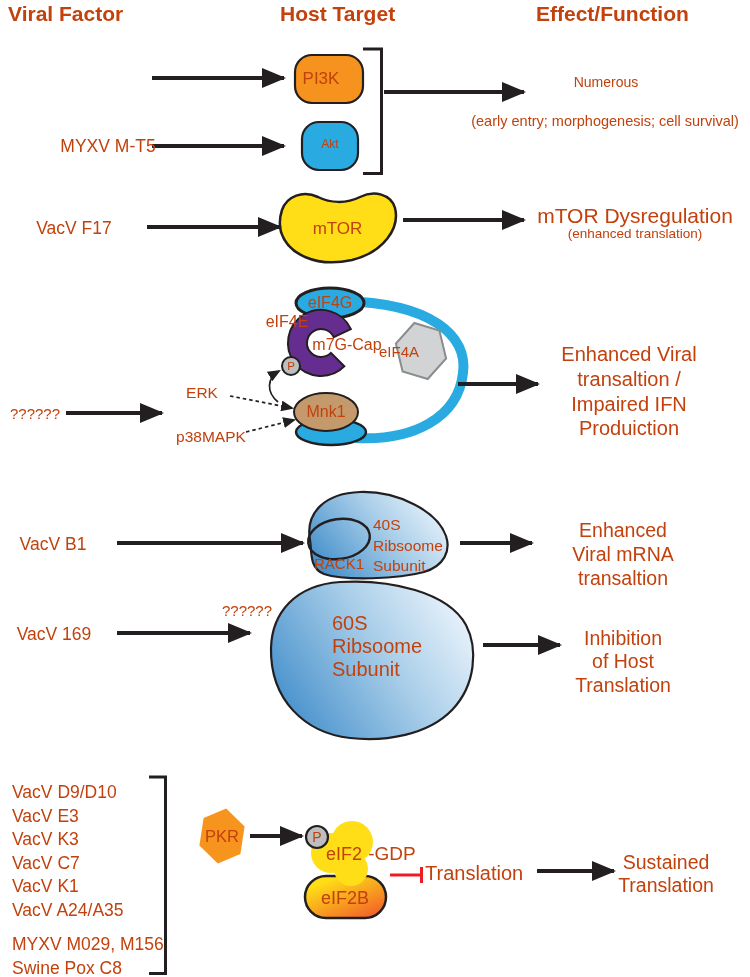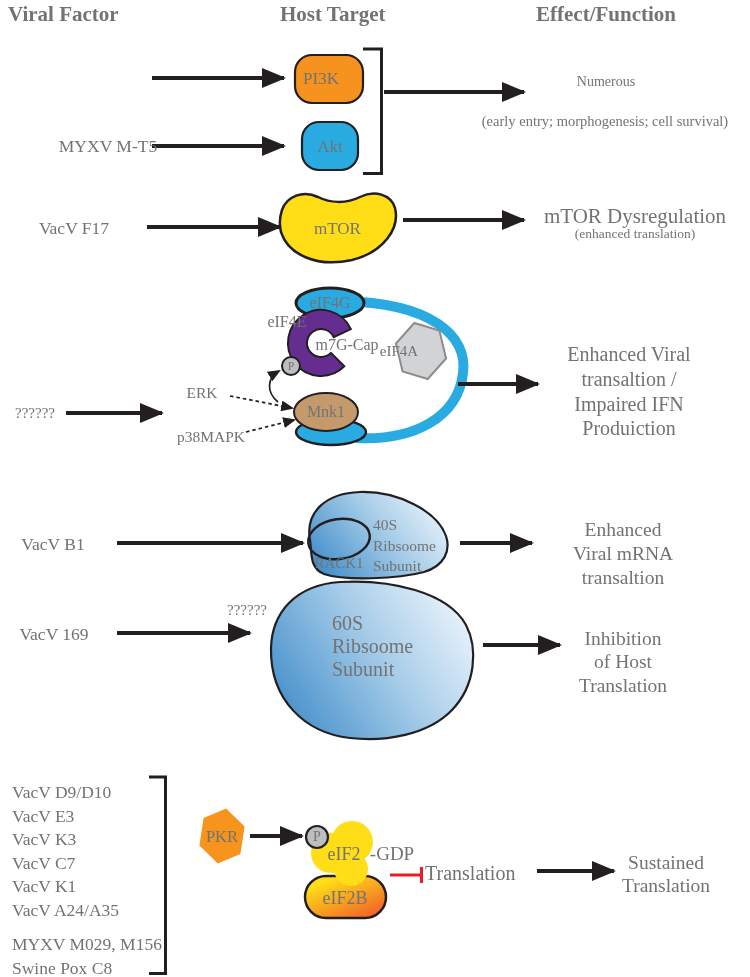--- a/index.html
+++ b/index.html
@@ -1,19 +1,19 @@
 <!DOCTYPE html>
 <html><head>
 <meta charset="utf-8">
 <style>
   html,body{margin:0;padding:0;background:#fff;}
   .canvas{position:relative;width:750px;height:977px;background:#ffffff;overflow:hidden;
           font-family:"Liberation Sans",sans-serif;color:#231F20;}
   .svgl{position:absolute;left:0;top:0;}
-  .t{position:absolute;color:#737373;font-family:Liberation Serif, serif;white-space:nowrap;}
+  .t{position:absolute;color:#c2410c;font-family:Liberation Sans, sans-serif;white-space:nowrap;}
   .c{text-align:center;}
   .hdr{font-weight:700;font-size:21px;}
 </style>
 </head>
 <body>
 
 <div class="canvas">
 
   <svg class="svgl" width="750" height="977" viewBox="0 0 750 977">
     <defs>
@@ -90,21 +90,21 @@
       <path d="M421.5,867 V883" stroke="#ED1C24"></path>
     </g>
   </svg>
 
   <div class="t hdr" style="left:8px;top:2px;">Viral Factor</div>
   <div class="t hdr" style="left:280px;top:2px;">Host Target</div>
   <div class="t hdr" style="left:536px;top:2px;">Effect/Function</div>
 
   <div class="t c" style="left:0;top:136px;width:136px;font-size:17.5px;padding-left:40px;">MYXV M-T5</div>
   <div class="t c" style="left:295px;top:69px;width:52px;font-size:17px;">PI3K</div>
-  <div class="t c" style="left:302px;top:137px;width:56px;font-size:17px;">Akt</div>
+  <div class="t c" style="left:302px;top:137px;width:56px;font-size:12px;">Akt</div>
   <div class="t c" style="left:520px;top:74px;width:172px;font-size:14px;">Numerous</div>
   <div class="t c" style="left:455px;top:113px;width:300px;font-size:14.5px;">(early entry; morphogenesis; cell survival)</div>
 
   <div class="t c" style="left:0;top:218px;width:148px;font-size:17.5px;">VacV F17</div>
   <div class="t c" style="left:280px;top:219px;width:115px;font-size:17px;">mTOR</div>
   <div class="t c" style="left:525px;top:204px;width:220px;font-size:21px;">mTOR Dysregulation</div>
   <div class="t c" style="left:525px;top:226px;width:220px;font-size:13.5px;">(enhanced translation)</div>
 
   <div class="t c" style="left:296px;top:294px;width:68px;font-size:16px;">eIF4G</div>
   <div class="t c" style="left:256px;top:313px;width:62px;font-size:16px;">eIF4E</div>

